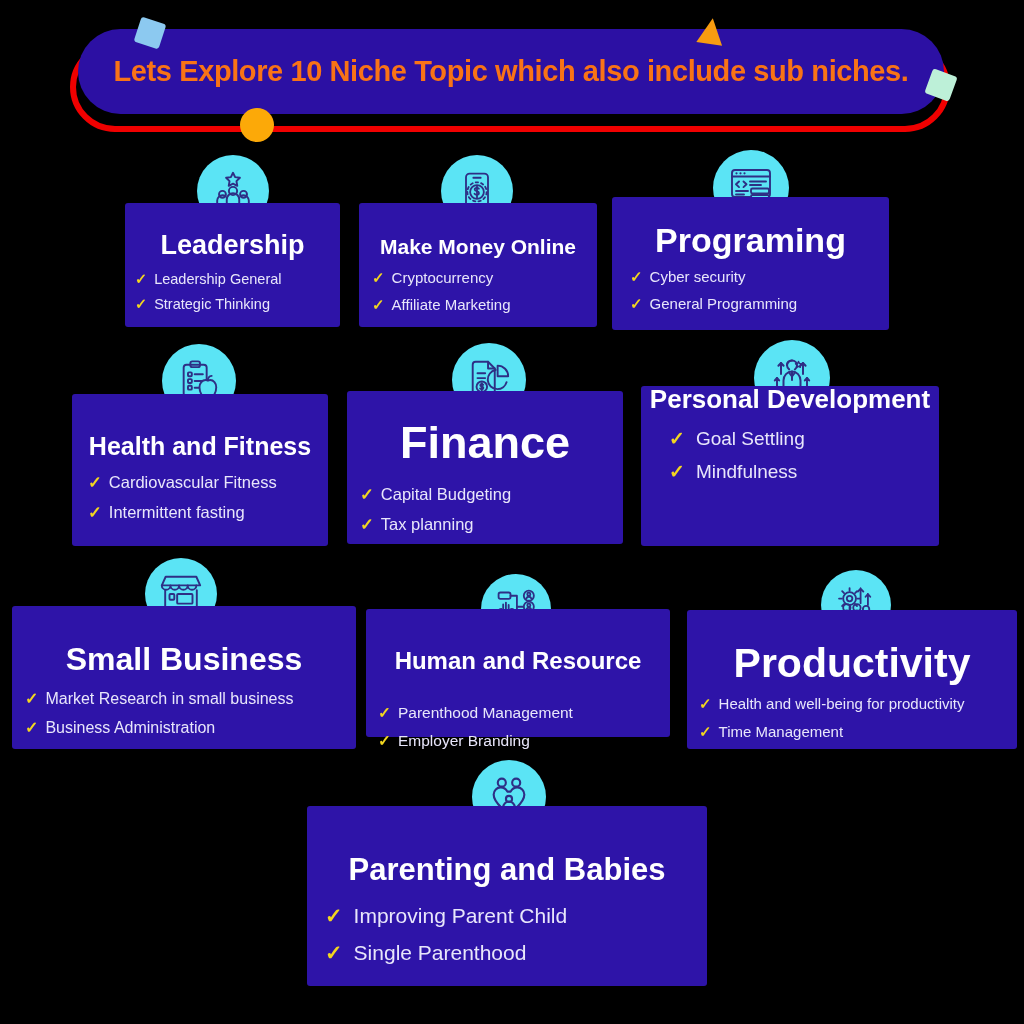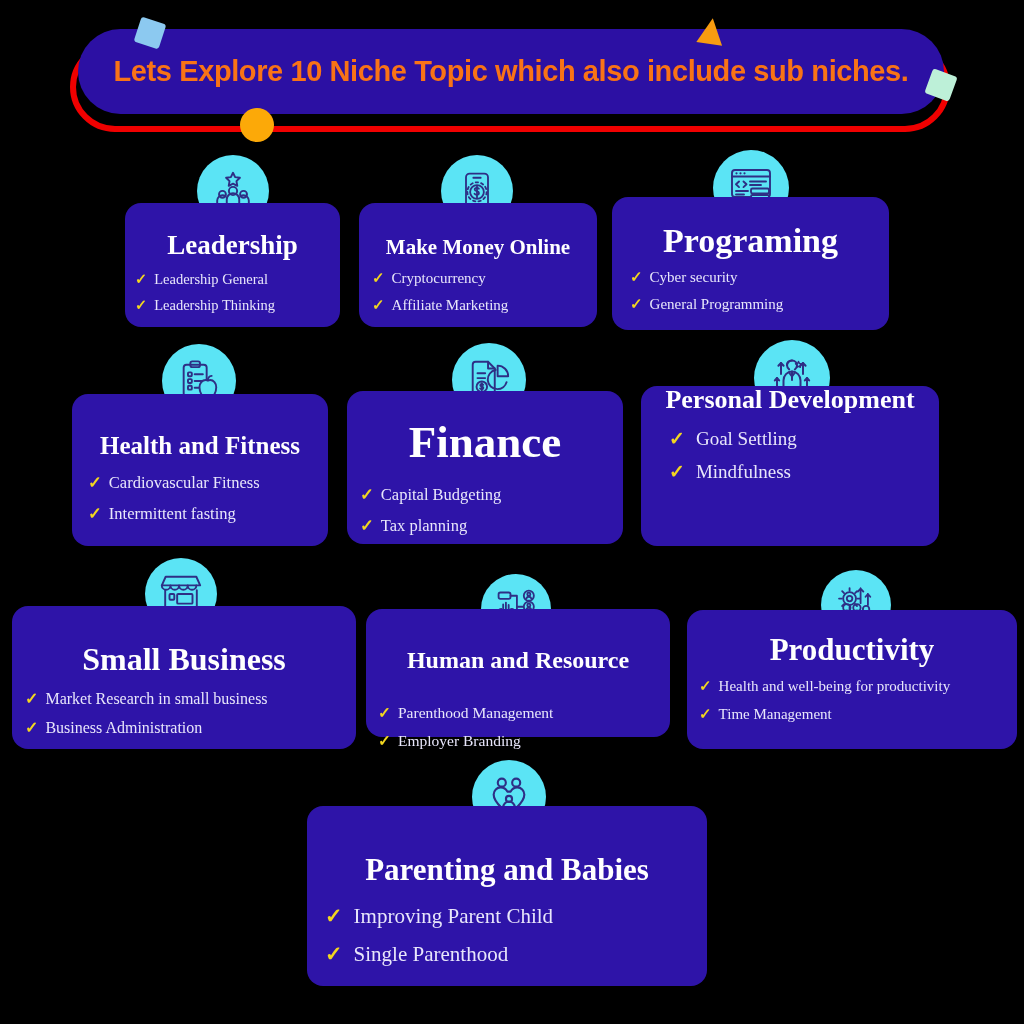--- a/index.html
+++ b/index.html
@@ -52,24 +52,23 @@
   }
   .deco-dot {
     left: 240px; top: 108px; width: 34px; height: 34px;
     background: #FCA908; border-radius: 50%;
   }
 
   
   .card {
     position: absolute;
     background: #2E14A8;
-    border-radius: 16px;
+    border-radius: 3px;
     display: flex; flex-direction: column;
     align-items: center;
-    font-family: Liberation Serif, serif;
   }
   .card-title {
     color: #FFFFFF;
     font-weight: bold;
     text-align: center;
     width: 100%;
     line-height: 1.05;
   }
   .card-list { list-style: none; width: 100%; }
   .card-list li {
@@ -135,21 +134,21 @@
   #card-personal .check { margin-right:11px; }
 
   #card-smallbiz .card-title  { font-size:32px; margin-top:37px; }
   #card-smallbiz .card-list   { margin-top:12px; padding-left:13px; font-size:16px; }
   #card-smallbiz .card-list li{ margin-bottom:10px; }
 
   #card-hr .card-title  { font-size:24px; margin-top:39px; }
   #card-hr .card-list   { margin-top:12px; padding-left:12px; font-size:15.5px; }
   #card-hr .card-list li{ margin-bottom:10px; }
 
-  #card-productivity .card-title  { font-size:31px; margin-top:24px; }
+  #card-productivity .card-title  { font-size:41px; margin-top:32px; }
   #card-productivity .card-list   { margin-top:10px; padding-left:12px; font-size:15px; }
   #card-productivity .card-list li{ margin-bottom:10px; }
 
   #card-parenting .card-title  { font-size:31px; margin-top:48px; }
   #card-parenting .card-list   { margin-top:17px; padding-left:18px; font-size:21px; }
   #card-parenting .card-list li{ margin-bottom:13px; }
   #card-parenting .check { margin-right:11px; }
 
   
   #bubble-leadership   { left:197px; top:155px; width:72px; height:72px; }
@@ -327,21 +326,21 @@
 
   <div class="card" id="card-leadership">
     <div class="card-title">Leadership</div>
     <ul class="card-list">
       <li>
           <span class="check">✓</span>
           <span>Leadership General</span>
         </li>
       <li>
           <span class="check">✓</span>
-          <span>Leadership Thinking</span>
+          <span>Strategic Thinking</span>
         </li>
     </ul>
   </div>
 
   <div class="card" id="card-mmo">
     <div class="card-title">Make Money Online</div>
     <ul class="card-list">
       <li>
           <span class="check">✓</span>
           <span>Cryptocurrency</span>

